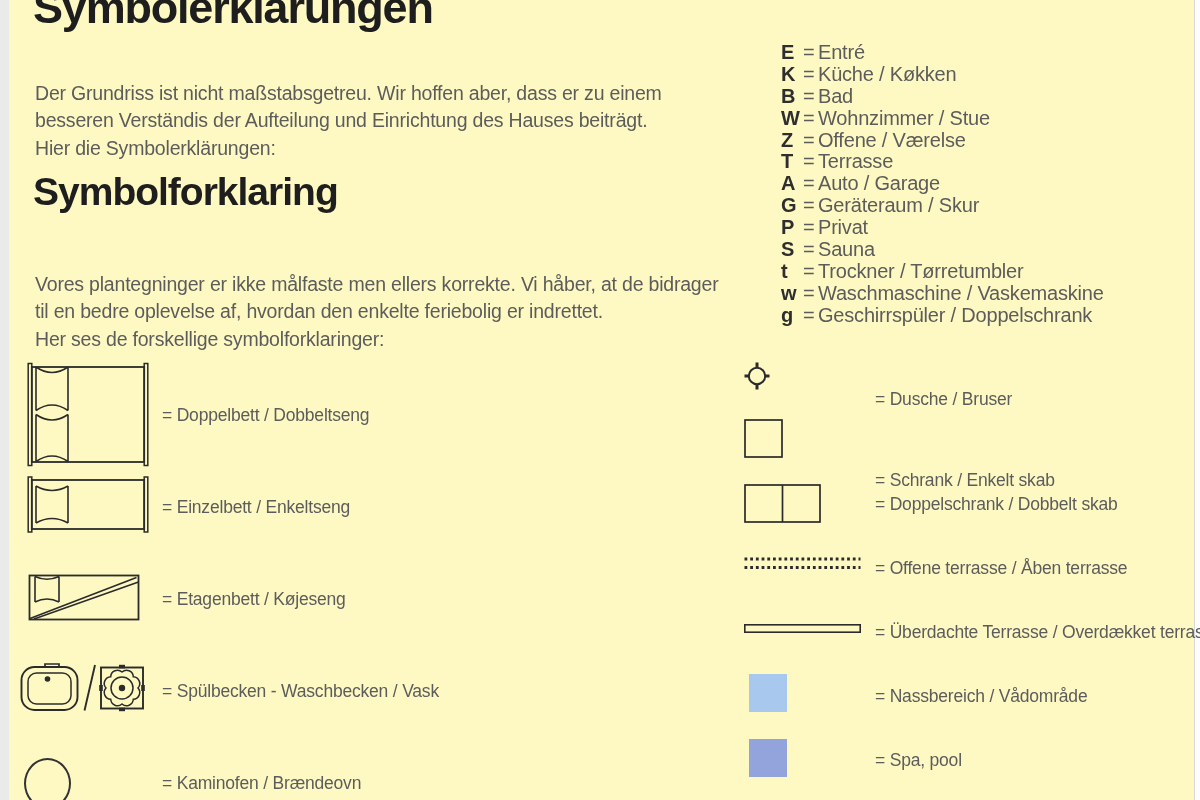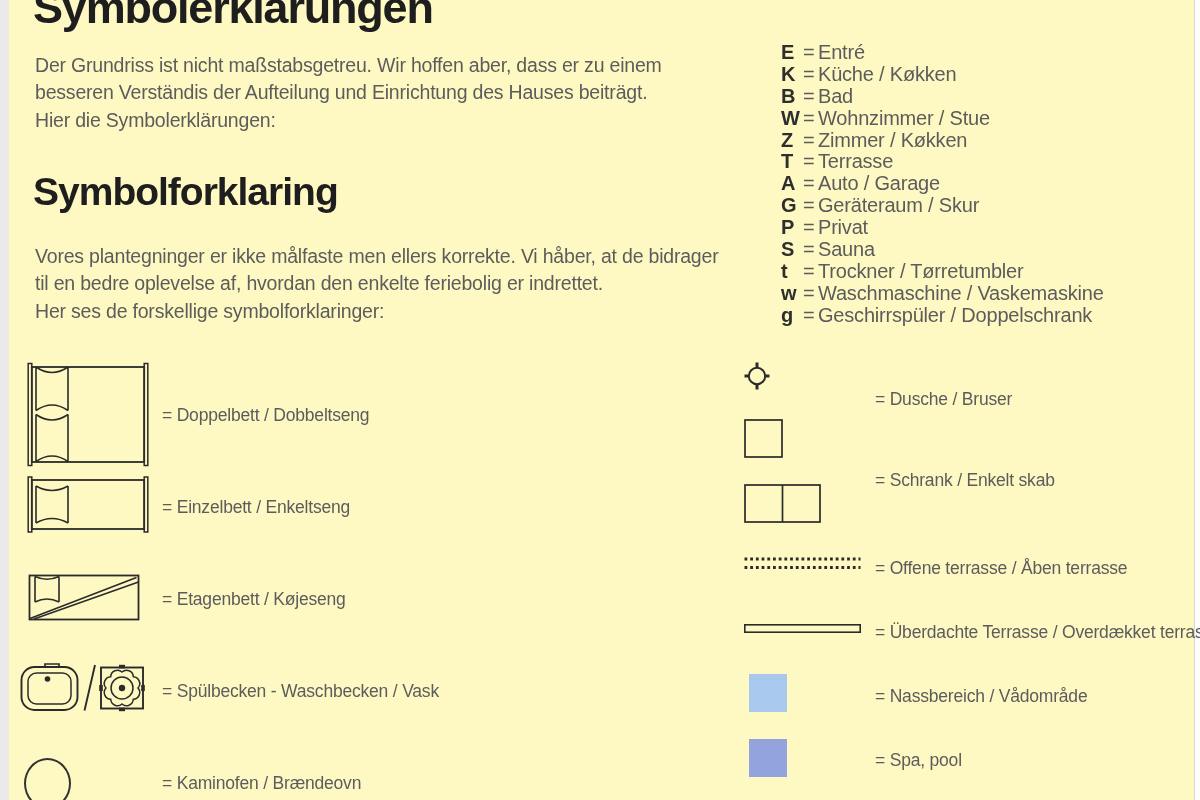--- a/index.html
+++ b/index.html
@@ -6,21 +6,21 @@
   .page{
     position:relative;width:1200px;height:800px;overflow:hidden;
     background:#fef9c3;font-family:"Liberation Sans","DejaVu Sans",sans-serif;
   }
   .edge-left{position:absolute;left:0;top:0;width:9px;height:800px;background:#eaeaea;}
   .edge-right-line{position:absolute;left:1194px;top:0;width:1px;height:800px;background:#d8d8d8;}
   .edge-right{position:absolute;left:1195px;top:0;width:5px;height:800px;background:#fdfdfd;}
   .abs{position:absolute;}
   .h1{font-size:45px;font-weight:700;letter-spacing:-1.2px;color:#1e1e1e;white-space:nowrap;}
   .h2{font-size:39px;font-weight:700;letter-spacing:-1px;color:#1e1e1e;white-space:nowrap;}
-  .body-text{font-size:19.5px;line-height:27.3px;color:#5c5c5c;letter-spacing:-0.2px;}
+  .body-text{font-size:19.5px;line-height:27.3px;color:#5c5c5c;letter-spacing:-0.2px;margin-top:28px;}
   .sym-label{font-size:17.5px;color:#5c5c5c;letter-spacing:-0.2px;white-space:nowrap;}
   .abbr-row{position:absolute;left:781px;height:21px;font-size:20px;white-space:nowrap;}
   .abbr-letter{display:inline-block;width:22px;font-weight:700;color:#2e2e2e;}
   .abbr-eq{display:inline-block;width:15px;color:#5c5c5c;}
   .abbr-desc{color:#5c5c5c;letter-spacing:-0.2px;}
   svg{display:block;}
   .stroke{fill:none;stroke:#2b2b2b;}
   .fill{fill:#2b2b2b;stroke:none;}
   .blue-square{position:absolute;width:38px;height:38px;}
   .stove-circle{position:absolute;left:24px;top:758px;width:43px;height:47px;
@@ -91,21 +91,21 @@
   </svg>
   <div class="abs sym-label" style="left:162px;top:681px;">= Spülbecken - Waschbecken / Vask</div>
 
   <div class="stove-circle"></div>
   <div class="abs sym-label" style="left:162px;top:773px;">= Kaminofen / Brændeovn</div>
 
   <div class="abbr-row" style="top:41px;"><span class="abbr-letter">E</span><span class="abbr-eq">=</span><span class="abbr-desc">Entré</span></div>
   <div class="abbr-row" style="top:63px;"><span class="abbr-letter">K</span><span class="abbr-eq">=</span><span class="abbr-desc">Küche / Køkken</span></div>
   <div class="abbr-row" style="top:85px;"><span class="abbr-letter">B</span><span class="abbr-eq">=</span><span class="abbr-desc">Bad</span></div>
   <div class="abbr-row" style="top:107px;"><span class="abbr-letter">W</span><span class="abbr-eq">=</span><span class="abbr-desc">Wohnzimmer / Stue</span></div>
-  <div class="abbr-row" style="top:129px;"><span class="abbr-letter">Z</span><span class="abbr-eq">=</span><span class="abbr-desc">Zimmer / Køkken</span></div>
+  <div class="abbr-row" style="top:129px;"><span class="abbr-letter">Z</span><span class="abbr-eq">=</span><span class="abbr-desc">Offene / Værelse</span></div>
   <div class="abbr-row" style="top:150px;"><span class="abbr-letter">T</span><span class="abbr-eq">=</span><span class="abbr-desc">Terrasse</span></div>
   <div class="abbr-row" style="top:172px;"><span class="abbr-letter">A</span><span class="abbr-eq">=</span><span class="abbr-desc">Auto / Garage</span></div>
   <div class="abbr-row" style="top:194px;"><span class="abbr-letter">G</span><span class="abbr-eq">=</span><span class="abbr-desc">Geräteraum / Skur</span></div>
   <div class="abbr-row" style="top:216px;"><span class="abbr-letter">P</span><span class="abbr-eq">=</span><span class="abbr-desc">Privat</span></div>
   <div class="abbr-row" style="top:238px;"><span class="abbr-letter">S</span><span class="abbr-eq">=</span><span class="abbr-desc">Sauna</span></div>
   <div class="abbr-row" style="top:282px;"><span class="abbr-letter">w</span><span class="abbr-eq">=</span><span class="abbr-desc">Waschmaschine / Vaskemaskine</span></div>
   <div class="abbr-row" style="top:260px;"><span class="abbr-letter">t</span><span class="abbr-eq">=</span><span class="abbr-desc">Trockner / Tørretumbler</span></div>
   <div class="abbr-row" style="top:304px;"><span class="abbr-letter">g</span><span class="abbr-eq">=</span><span class="abbr-desc">Geschirrspüler / Doppelschrank</span></div>
 
   <svg class="abs" style="left:743px;top:361px;" width="28" height="30" viewBox="0 0 28 30">
@@ -119,20 +119,21 @@
 
   <svg class="abs" style="left:744px;top:419px;" width="40" height="40" viewBox="0 0 40 40">
     <rect class="stroke" stroke-width="1.7" x="1" y="1" width="37" height="37"></rect>
   </svg>
   <div class="abs sym-label" style="left:875px;top:430px;margin-top:40px;">= Schrank / Enkelt skab</div>
 
   <svg class="abs" style="left:744px;top:484px;" width="78" height="40" viewBox="0 0 78 40">
     <rect class="stroke" stroke-width="1.7" x="1" y="1" width="75" height="37"></rect>
     <line class="stroke" stroke-width="1.7" x1="38.5" y1="1" x2="38.5" y2="38"></line>
   </svg>
+  <div class="abs sym-label" style="left:875px;top:494px;">= Doppelschrank / Dobbelt skab</div>
 
   <svg class="abs" style="left:744px;top:556px;" width="117" height="16" viewBox="0 0 117 16">
     <line class="stroke" stroke-width="2.8" stroke-dasharray="2.8 2.9" x1="0.5" y1="3" x2="116.5" y2="3"></line>
     <line class="stroke" stroke-width="2.8" stroke-dasharray="2.8 2.9" x1="0.5" y1="11.5" x2="116.5" y2="11.5"></line>
   </svg>
   <div class="abs sym-label" style="left:875px;top:558px;">= Offene terrasse / Åben terrasse</div>
 
   <svg class="abs" style="left:744px;top:624px;" width="117" height="10" viewBox="0 0 117 10">
     <rect class="stroke" stroke-width="1.6" x="0.8" y="0.8" width="115.4" height="7.4"></rect>
   </svg>

